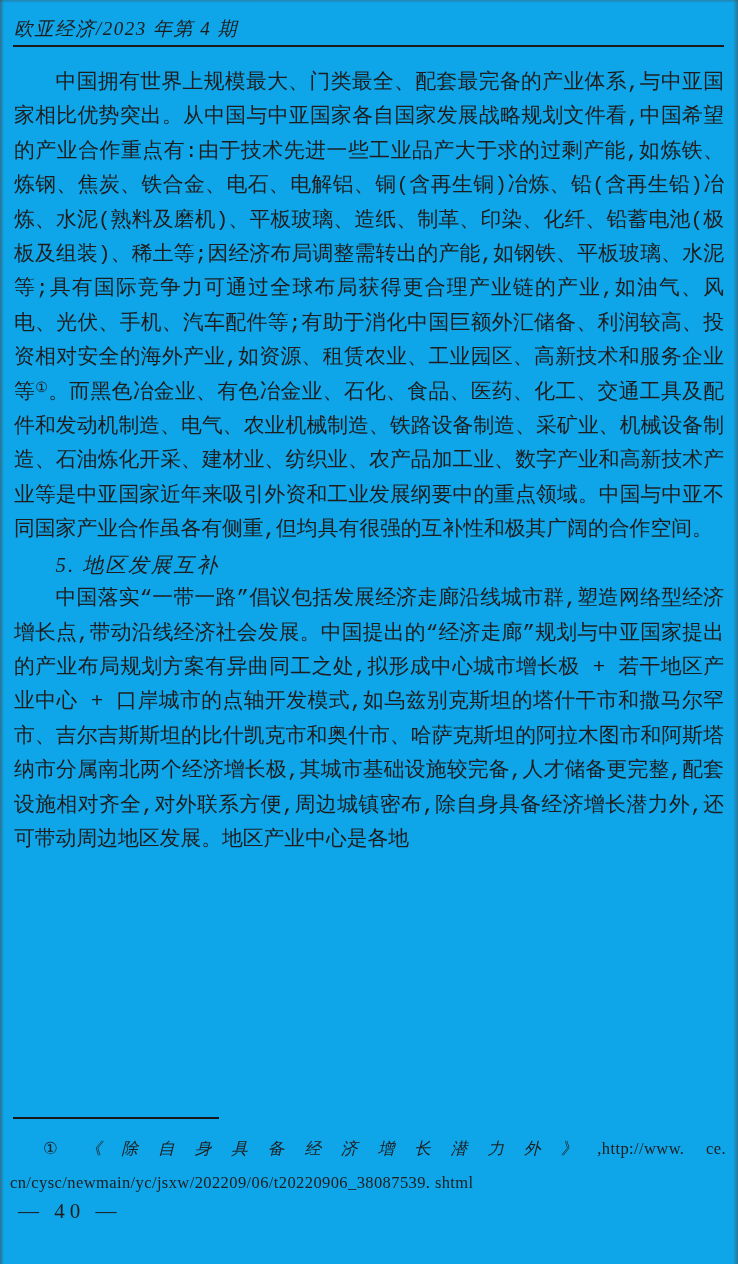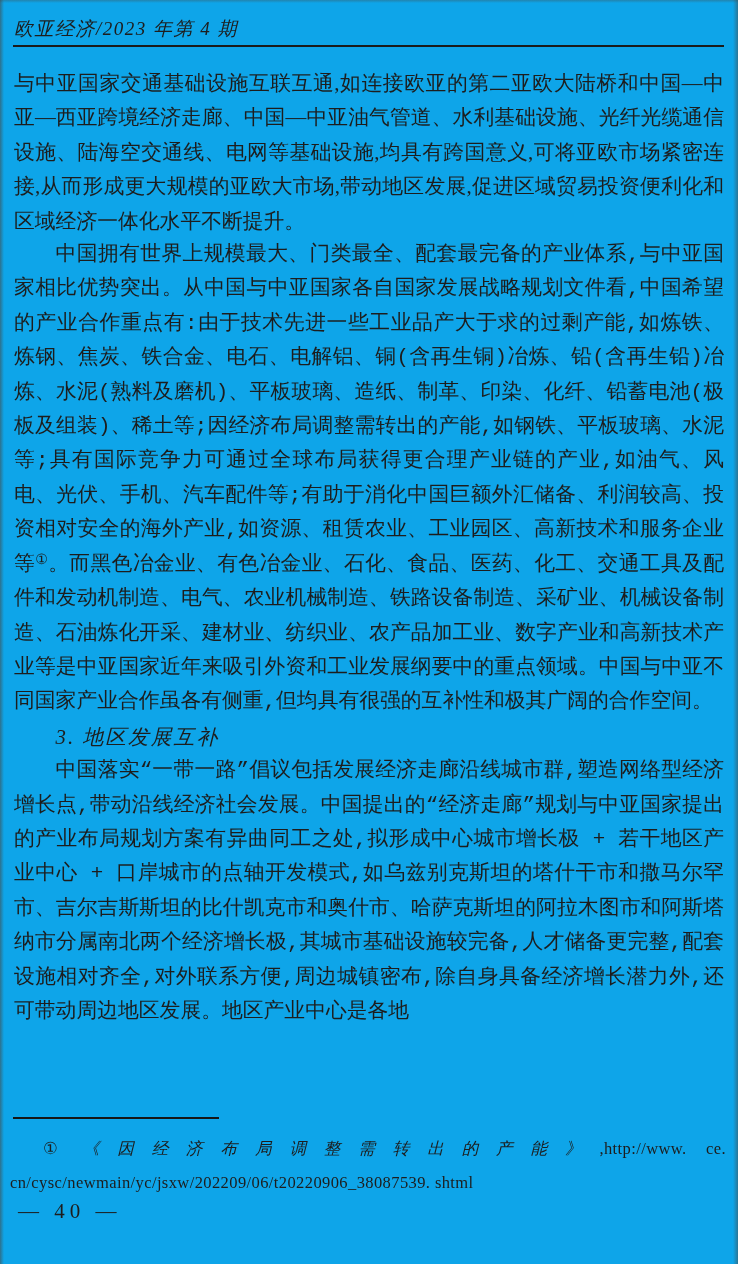--- a/index.html
+++ b/index.html
@@ -113,29 +113,28 @@
 
   <div class="edge-left"></div>
   <div class="edge-right"></div>
   <div class="edge-top"></div>
 
   <div class="running-head">欧亚经济/2023 年第 4 期</div>
 
   <div class="head-rule"></div>
 
   <main class="article">
-    <p class="body-para">与中亚国家交通基础设施互联互通,如连接欧亚的第二亚欧大陆桥和中国—中亚—西亚跨境经济走廊、中国—中亚油气管道、水利基础设施、光纤光缆通信设施、陆海空交通线、电网等基础设施,均具有跨国意义,可将亚欧市场紧密连接,从而形成更大规模的亚欧大市场,带动地区发展,促进区域贸易投资便利化和区域经济一体化水平不断提升。</p>
 
 
     <p class="body-para indent"><span>中国拥有世界上规模最大、门类最全、配套最完备的产业体系,与中亚国家相比优势突出。从中国与中亚国家各自国家发展战略规划文件看,中国希望的产业合作重点有:由于技术先进一些工业品产大于求的过剩产能,如炼铁、炼钢、焦炭、铁合金、电石、电解铝、铜(含再生铜)冶炼、铅(含再生铅)冶炼、水泥(熟料及磨机)、平板玻璃、造纸、制革、印染、化纤、铅蓄电池(极板及组装)、稀土等;因经济布局调整需转出的产能,如钢铁、平板玻璃、水泥等;具有国际竞争力可通过全球布局获得更合理产业链的产业,如油气、风电、光伏、手机、汽车配件等;有助于消化中国巨额外汇储备、利润较高、投资相对安全的海外产业,如资源、租赁农业、工业园区、高新技术和服务企业等</span><sup class="note-ref">①</sup><span>。而黑色冶金业、有色冶金业、石化、食品、医药、化工、交通工具及配件和发动机制造、电气、农业机械制造、铁路设备制造、采矿业、机械设备制造、石油炼化开采、建材业、纺织业、农产品加工业、数字产业和高新技术产业等是中亚国家近年来吸引外资和工业发展纲要中的重点领域。中国与中亚不同国家产业合作虽各有侧重,但均具有很强的互补性和极其广阔的合作空间。</span></p>
 
-    <p class="section-heading">3. 地区发展互补</p>
+    <p class="section-heading">5. 地区发展互补</p>
 
     <p class="body-para indent">中国落实“一带一路”倡议包括发展经济走廊沿线城市群,塑造网络型经济增长点,带动沿线经济社会发展。中国提出的“经济走廊”规划与中亚国家提出的产业布局规划方案有异曲同工之处,拟形成中心城市增长极 + 若干地区产业中心 + 口岸城市的点轴开发模式,如乌兹别克斯坦的塔什干市和撒马尔罕市、吉尔吉斯斯坦的比什凯克市和奥什市、哈萨克斯坦的阿拉木图市和阿斯塔纳市分属南北两个经济增长极,其城市基础设施较完备,人才储备更完整,配套设施相对齐全,对外联系方便,周边城镇密布,除自身具备经济增长潜力外,还可带动周边地区发展。地区产业中心是各地</p>
   </main>
 
   <div class="footnote-rule"></div>
 
-  <p class="footnote"><span class="fn-marker">①</span><span class="fn-title">《因经济布局调整需转出的产能》</span><span class="fn-url">,http://www. ce. cn/cysc/newmain/yc/jsxw/202209/06/t20220906_38087539. shtml</span></p>
+  <p class="footnote"><span class="fn-marker">①</span><span class="fn-title">《除自身具备经济增长潜力外》</span><span class="fn-url">,http://www. ce. cn/cysc/newmain/yc/jsxw/202209/06/t20220906_38087539. shtml</span></p>
 
   <div class="page-number">— 40 —</div>
 
 </div>
 
 </body></html>

